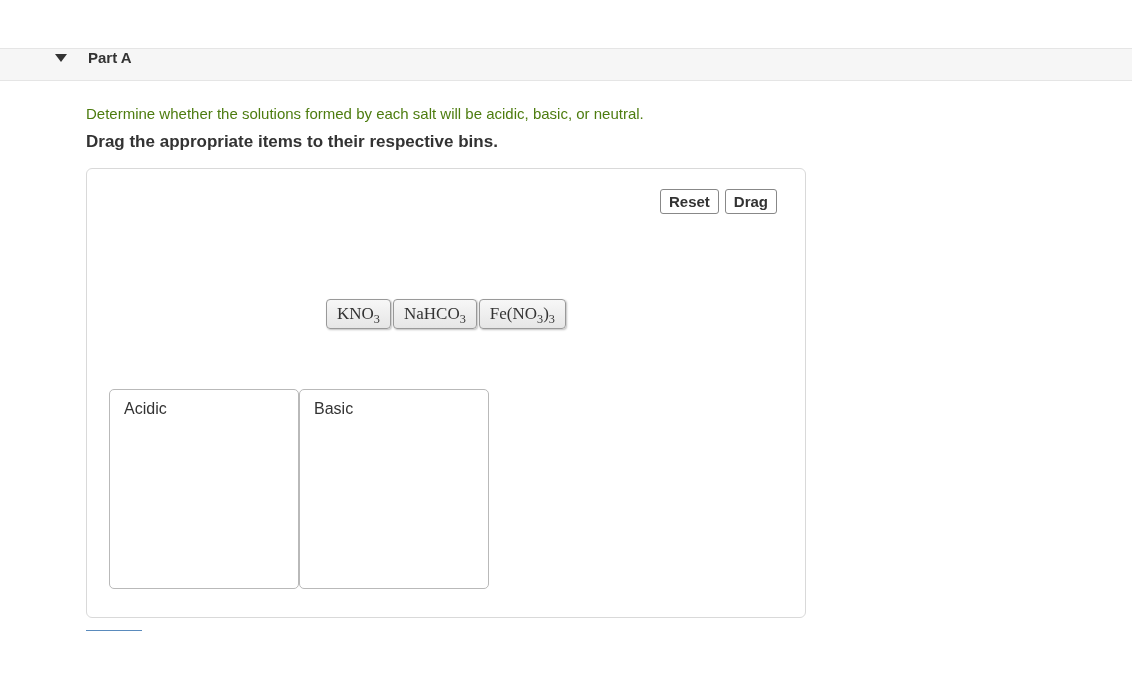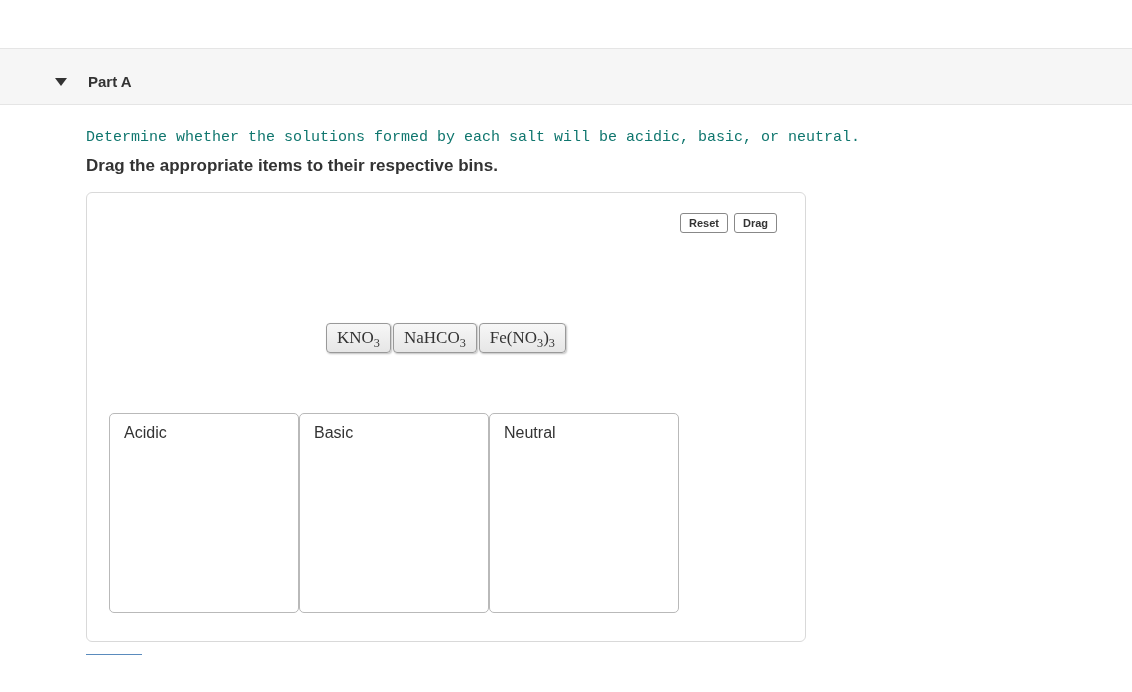--- a/index.html
+++ b/index.html
@@ -10,21 +10,21 @@
       color: #333;
       background: #fff;
     }
     .part-header {
       display: flex;
       align-items: center;
       background: #f6f6f6;
       border: 1px solid #e5e5e5;
       border-left: none;
       border-right: none;
-      padding: 24px 30px 14px 50px;
+      padding: 0 30px 14px 50px;
       margin-top: 48px;
       position: relative;
     }
     .part-header .triangle {
       position: absolute;
       left: 55px;
       width: 0; height: 0;
       border-left: 6px solid transparent;
       border-right: 6px solid transparent;
       border-top: 8px solid #333;
@@ -33,23 +33,22 @@
       font-weight: 700;
       font-size: 15px;
       color: #333;
       margin-left: 38px;
     }
     .content {
       padding: 20px 30px 0 86px;
     }
     .question-text {
       font-size: 15px;
-      color: #0f766e;
+      color: #4d7c0f;
       margin: 4px 0 10px 0;
-      font-family: Liberation Mono, monospace;
     }
     .instruction {
       font-size: 17px;
       font-weight: 700;
       color: #333;
       margin: 0 0 16px 0;
     }
     .workspace {
       border: 1px solid #d9d9d9;
       border-radius: 6px;
@@ -63,21 +62,21 @@
       top: 20px;
       right: 28px;
       display: flex;
       gap: 6px;
     }
     .small-btn {
       background: #fff;
       border: 1px solid #888;
       border-radius: 3px;
       padding: 3px 8px;
-      font-size: 11px;
+      font-size: 15px;
       font-weight: 700;
       color: #333;
       cursor: pointer;
     }
     .chips-row {
       display: flex;
       justify-content: center;
       flex-wrap: wrap;
       gap: 2px;
       margin-top: 110px;
@@ -144,21 +143,18 @@
       <div class="chip">Fe(NO<sub>3</sub>)<sub>3</sub></div>
     </div>
 
     <div class="bins-row">
       <div class="bin">
         <div class="bin-label">Acidic</div>
       </div>
       <div class="bin">
         <div class="bin-label">Basic</div>
       </div>
-      <div class="bin">
-        <div class="bin-label">Neutral</div>
-      </div>
     </div>
 
   </div>
 
   <div class="bottom-hint"></div>
 </div>
 
 </body></html>

